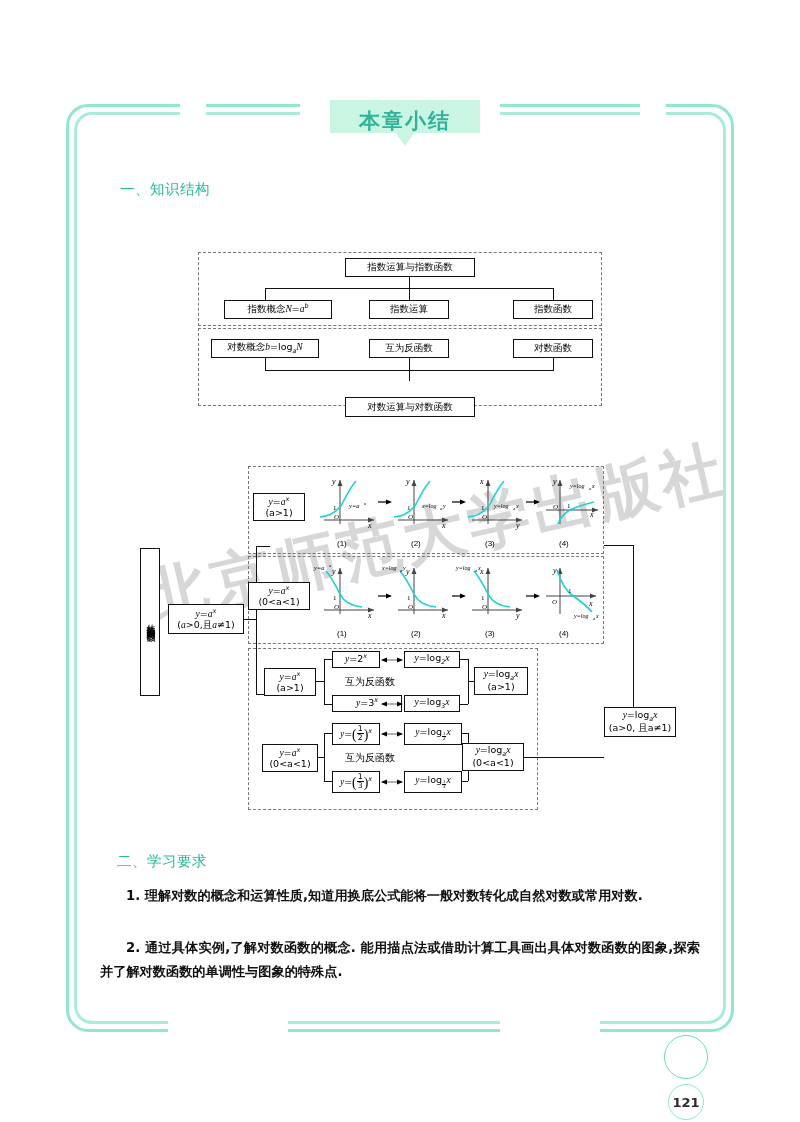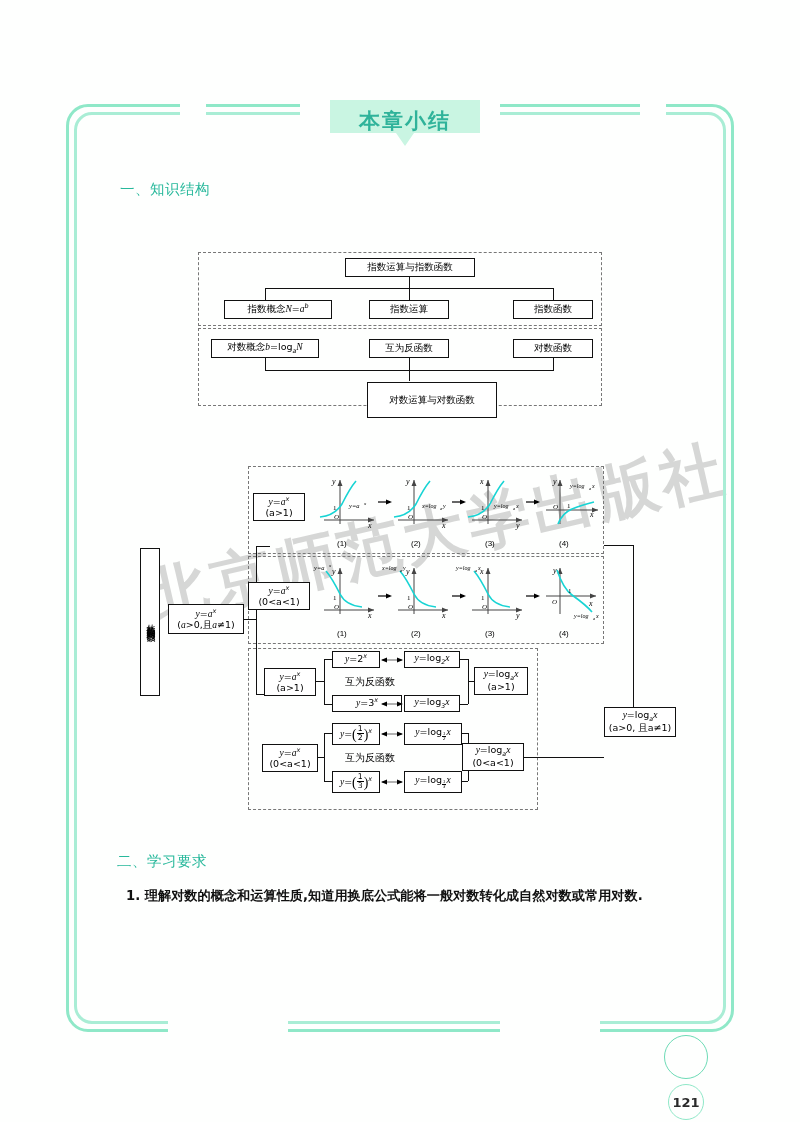--- a/index.html
+++ b/index.html
@@ -169,21 +169,21 @@
     </div>
     <div class="nbox" style="left:369px;top:339px;width:80px;height:19px;">互为反函数</div>
     <div class="nbox" style="left:513px;top:339px;width:80px;height:19px;">对数函数</div>
 
     <div class="ln lnv" style="left:265px;top:358px;height:12px;"></div>
     <div class="ln lnv" style="left:409px;top:358px;height:12px;"></div>
     <div class="ln lnv" style="left:553px;top:358px;height:12px;"></div>
     <div class="ln lnh" style="left:265px;top:370px;width:289px;"></div>
     <div class="ln lnv" style="left:409px;top:370px;height:11px;"></div>
 
-    <div class="nbox" style="left:345px;top:382px;width:130px;height:36px;margin-left:22px;">对数运算与对数函数</div>
+    <div class="nbox" style="left:345px;top:397px;width:130px;height:20px;">对数运算与对数函数</div>
   </div>
 
   <div>
 
     <div class="nbox vbox" style="left:140px;top:548px;width:20px;height:148px;font-size:9px;">从指数函数到对数函数</div>
 
     <div class="nbox" style="left:168px;top:604px;width:76px;height:30px;flex-direction:column;">
       <span><span class="mi">y</span>=<span class="mi">a</span><sup>x</sup></span>
       <span>(<span class="mi">a</span>&gt;0,且<span class="mi">a</span>≠1)</span>
     </div>
@@ -456,17 +456,18 @@
     <div class="ln lnh" style="left:524px;top:757px;width:80px;"></div>
     <div class="nbox" style="left:604px;top:707px;width:72px;height:30px;flex-direction:column;">
       <span><span class="mi">y</span>=log<sub>a</sub><span class="mi">x</span></span>
       <span>(a&gt;0, 且a≠1)</span>
     </div>
   </div>
 
   <div class="sec-head" id="h-require">二、学习要求</div>
 
   <div class="btext" style="left:100px;top:884px;width:600px;text-indent:26px;">1. 理解对数的概念和运算性质,知道用换底公式能将一般对数转化成自然对数或常用对数.</div>
+  <div class="btext" style="left:100px;top:936px;width:600px;text-indent:26px;">2. 通过具体实例,了解对数函数的概念. 能用描点法或借助计算工具画出具体对数函数的图象,探索并了解对数函数的单调性与图象的特殊点.</div>
 
   <div class="pno-outer"></div>
   <div class="pno-inner">121</div>
 
 </div>
 
 </body></html>

